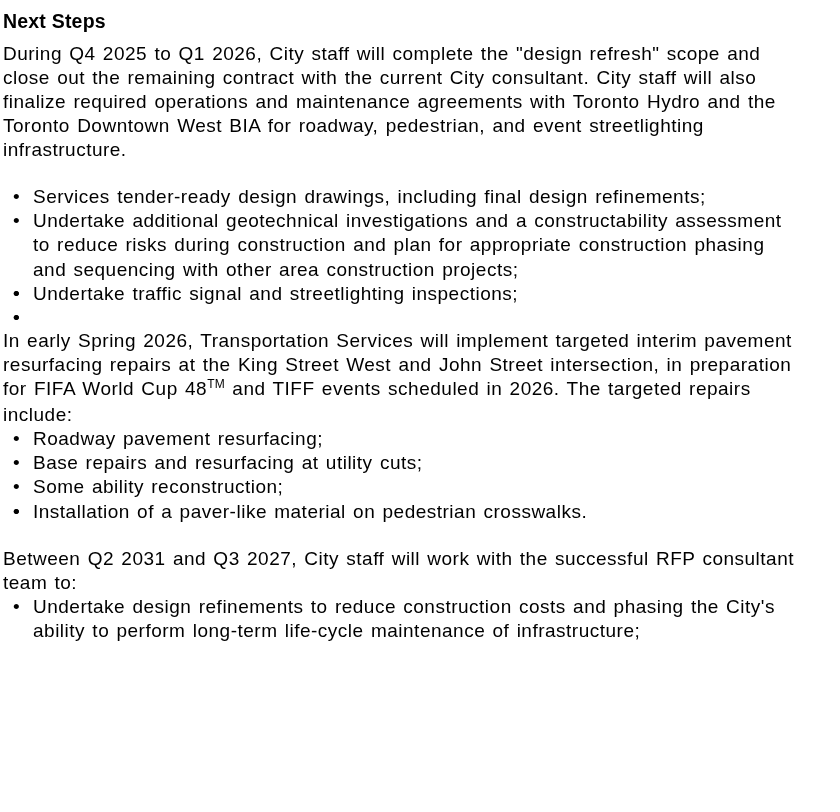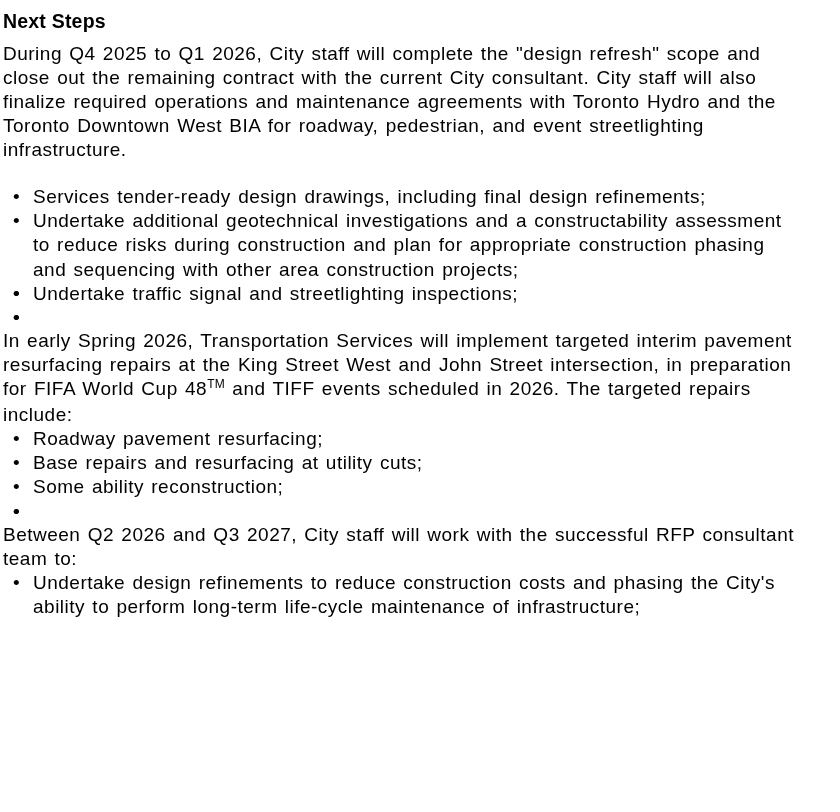--- a/index.html
+++ b/index.html
@@ -92,24 +92,24 @@
   <p class="body-text lead-in"><span>In early Spring 2026, Transportation Services will implement targeted interim pavement
 resurfacing repairs at the King Street West and John Street intersection, in preparation
 for FIFA World Cup 48</span><sup class="tm">TM</sup><span> and TIFF events scheduled in 2026. The targeted repairs
 include:</span></p>
 
   <ul class="bullet-list">
     <li><span class="bullet">•</span><span class="li-text">Roadway pavement resurfacing;</span></li>
     <li><span class="bullet">•</span><span class="li-text">Base repairs and resurfacing at utility cuts;</span></li>
     <li><span class="bullet">•</span><span class="li-text">Some ability reconstruction;</span></li>
     <li><span class="bullet">•</span></li>
-    <li><span class="bullet">•</span></li>
+    <li><span class="bullet">•</span><span class="li-text">Installation of a paver-like material on pedestrian crosswalks.</span></li>
   </ul>
 
-  <p class="body-text lead-in">Between Q2 2026 and Q3 2027, City staff will work with the successful RFP consultant
+  <p class="body-text lead-in">Between Q2 2031 and Q3 2027, City staff will work with the successful RFP consultant
 team to:</p>
 
   <ul class="bullet-list last">
     <li><span class="bullet">•</span><span class="li-text">Undertake design refinements to reduce construction costs and phasing the City's
 ability to perform long-term life-cycle maintenance of infrastructure;</span></li>
   </ul>
 
 </div>
 
 </body></html>

